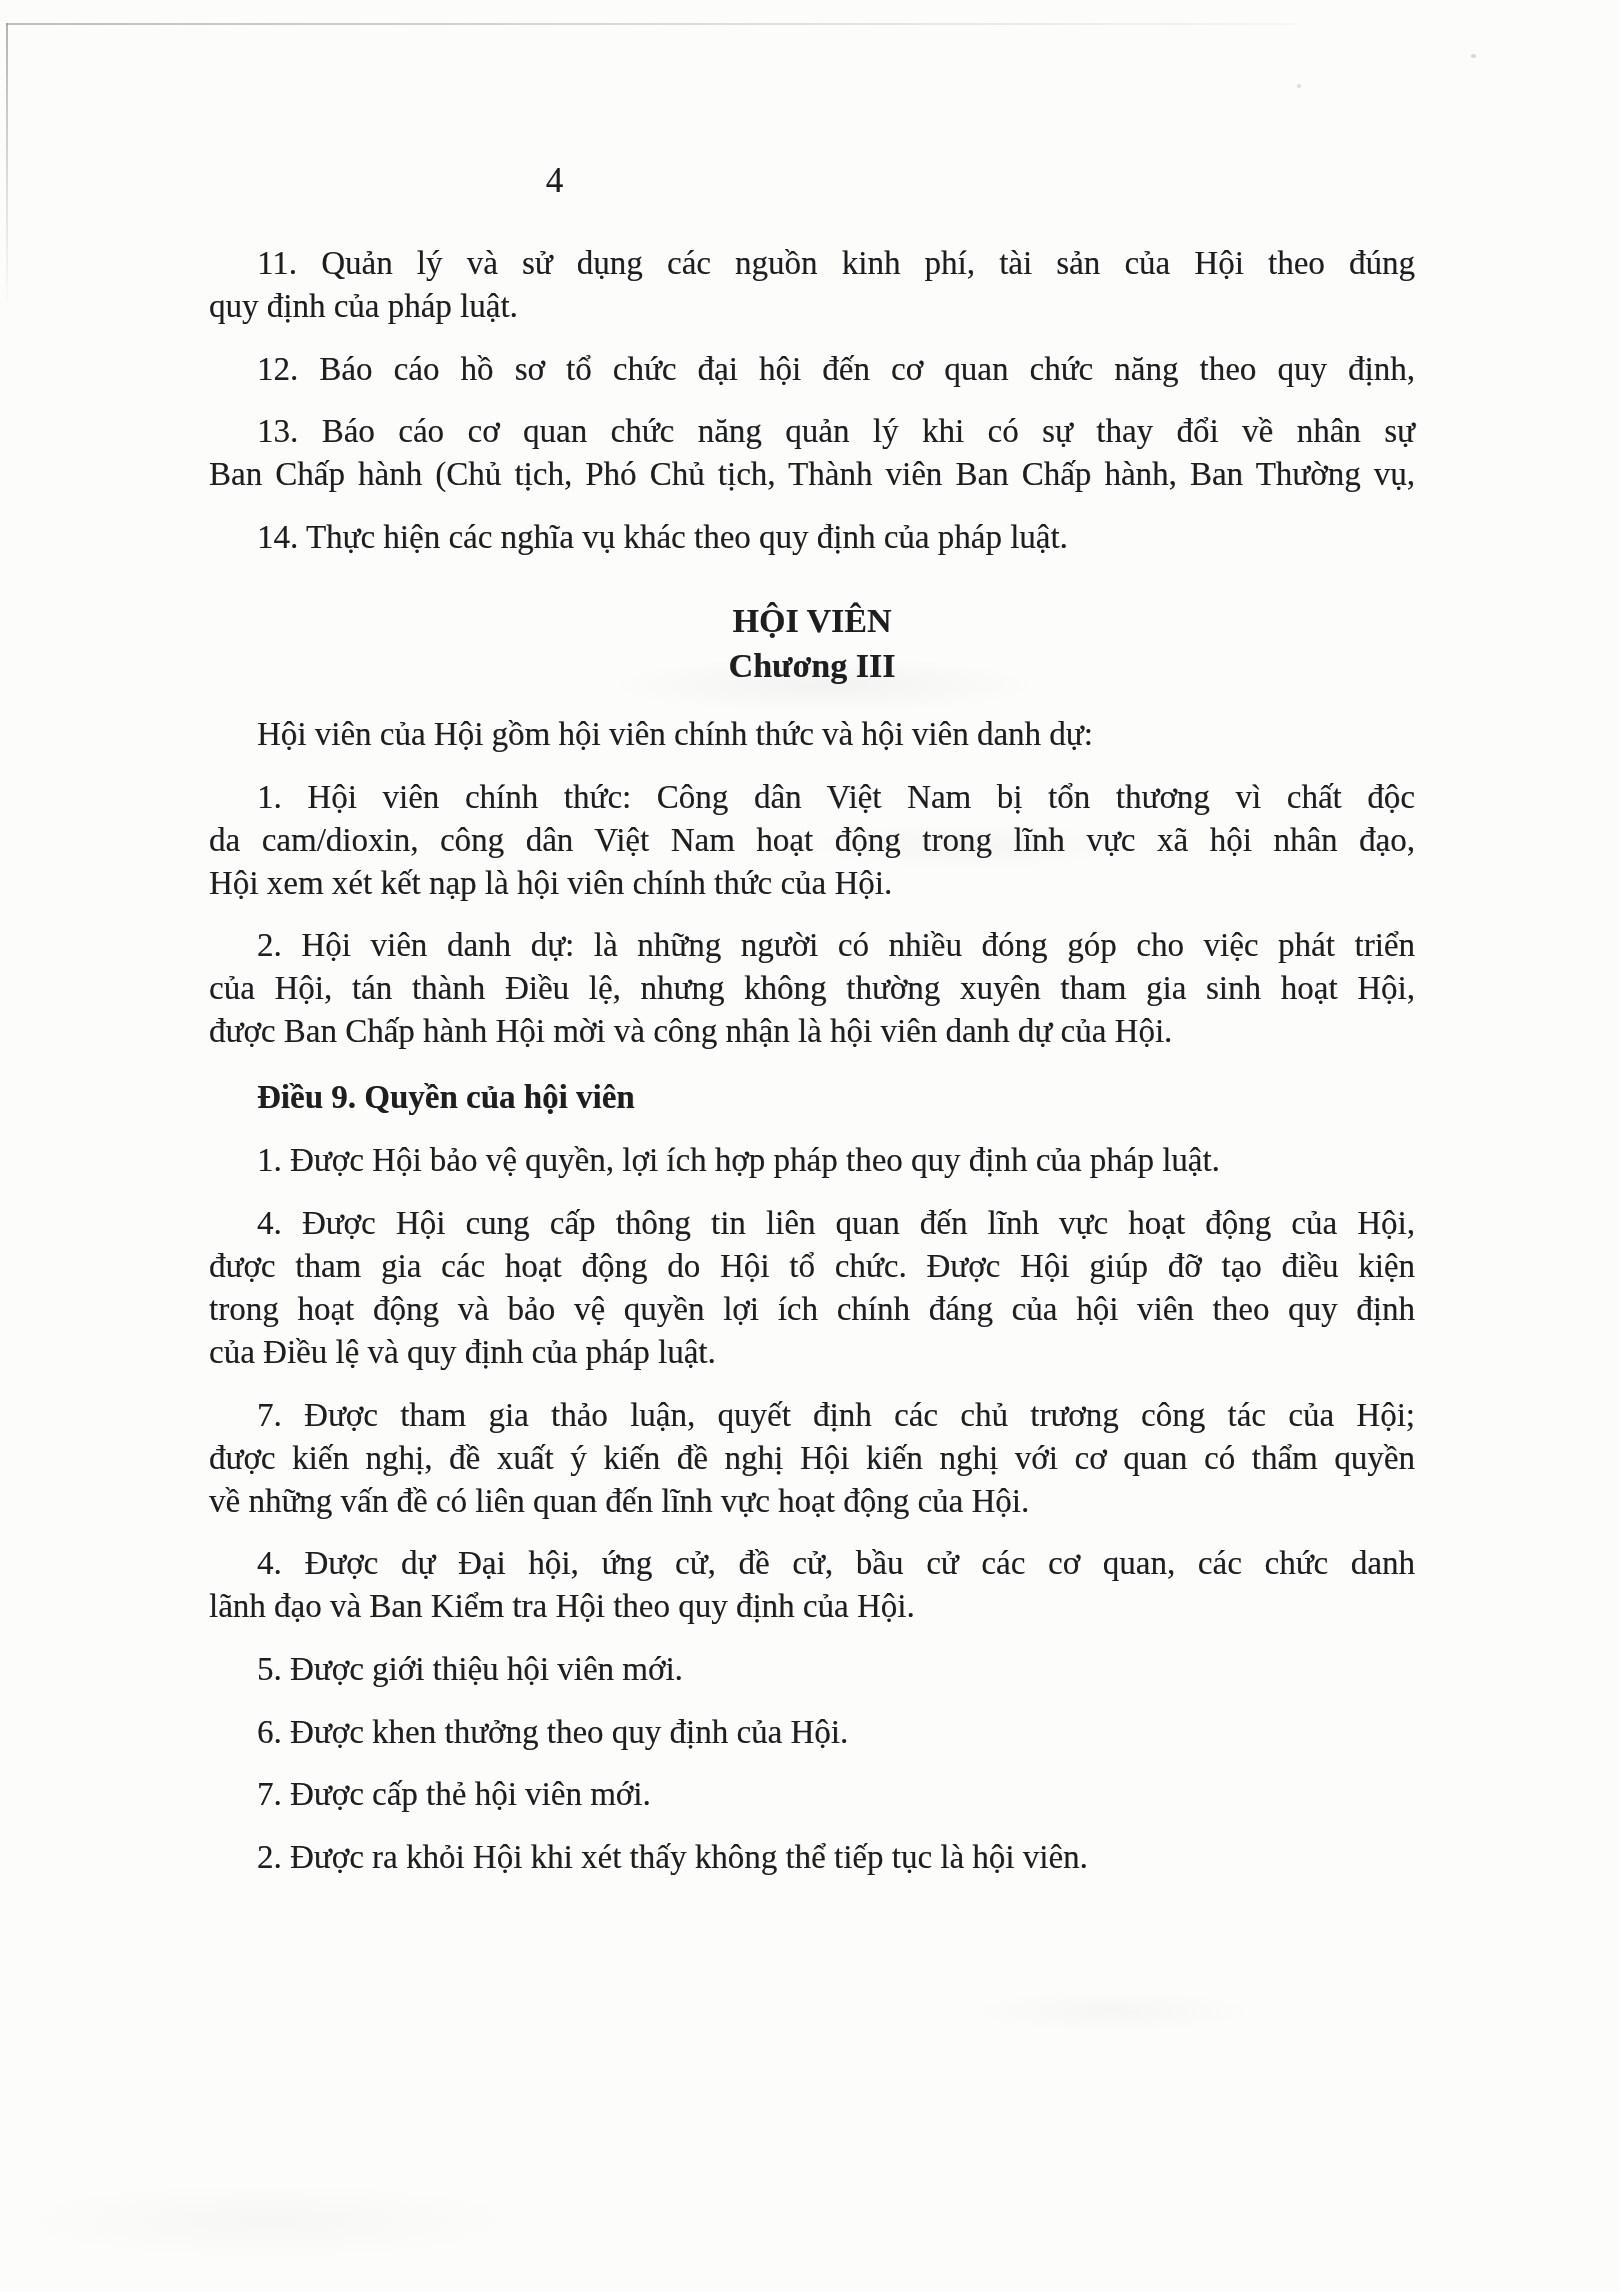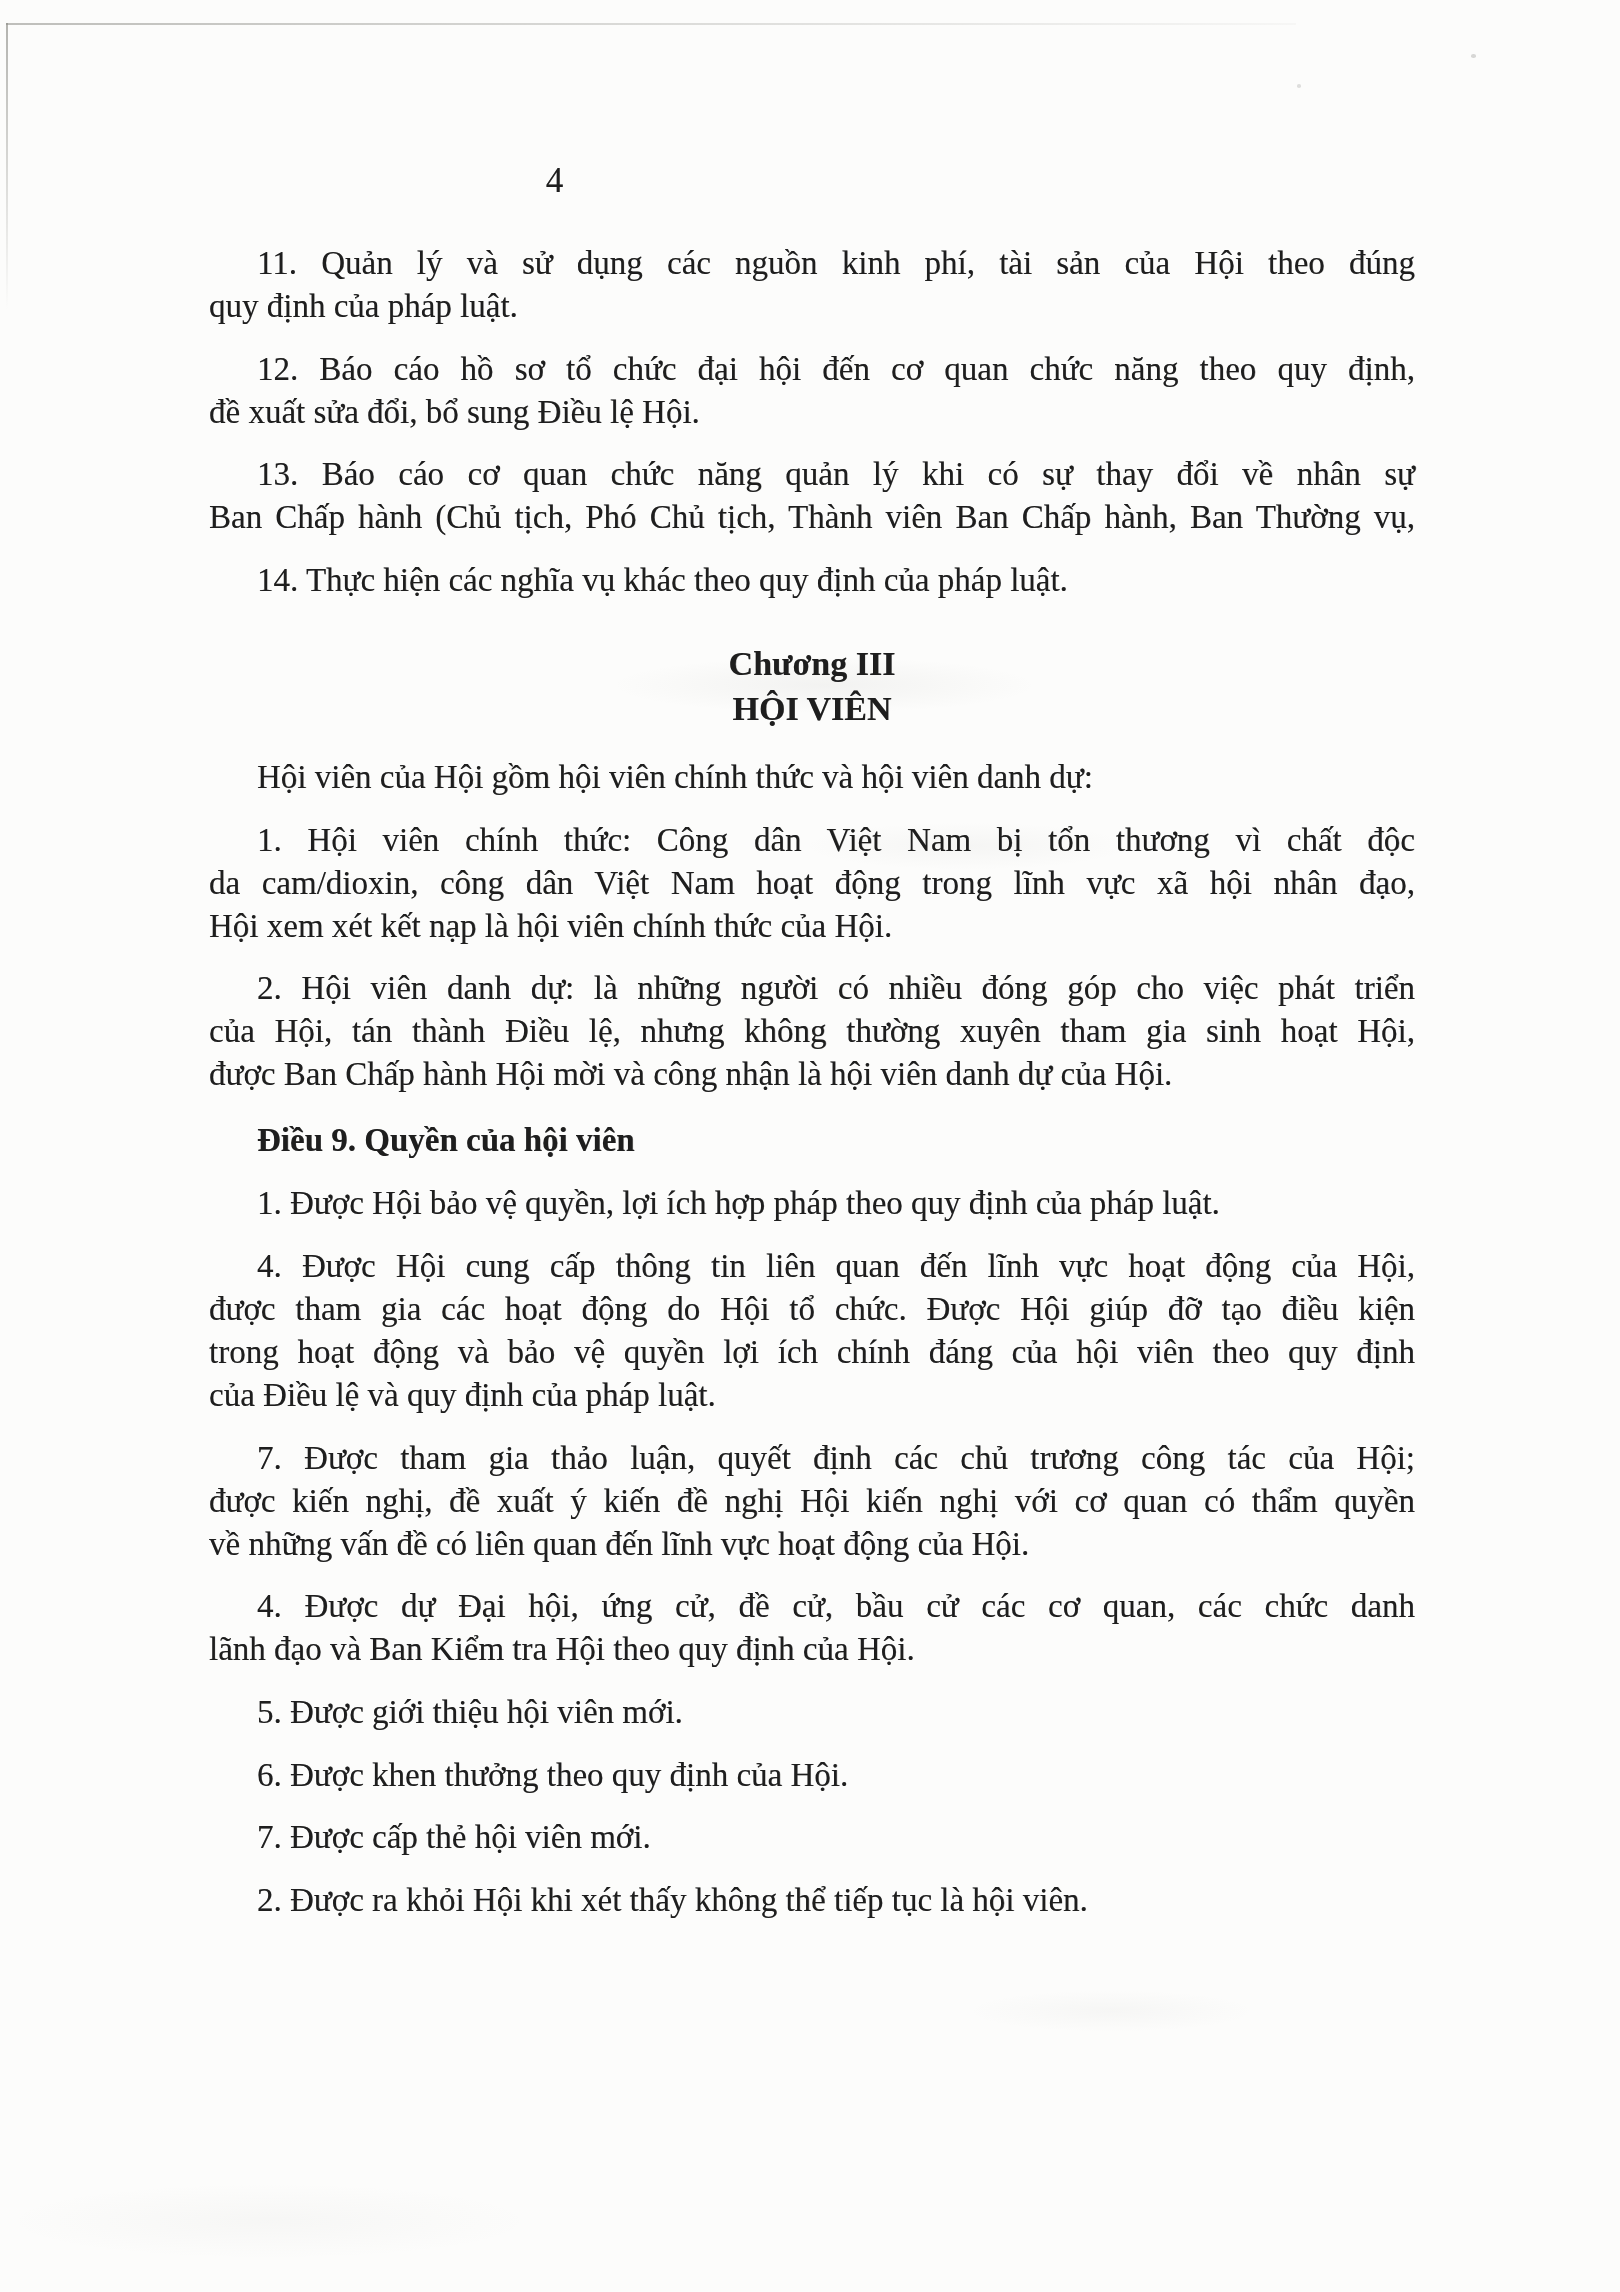--- a/index.html
+++ b/index.html
@@ -107,32 +107,31 @@
 
   <div class="page-number">4</div>
 
   <div class="content">
       <div class="block para">
         <div class="line first">11. Quản lý và sử dụng các nguồn kinh phí, tài sản của Hội theo đúng</div>
         <div class="line last">quy định của pháp luật.</div>
       </div>
       <div class="block para">
         <div class="line first">12. Báo cáo hồ sơ tổ chức đại hội đến cơ quan chức năng theo quy định,</div>
-        <div class="line last">đề xuất sửa đổi, bổ sung Điều lệ Hội.</div>
       </div>
       <div class="block para">
         <div class="line first">13. Báo cáo cơ quan chức năng quản lý khi có sự thay đổi về nhân sự</div>
         <div class="line">Ban Chấp hành (Chủ tịch, Phó Chủ tịch, Thành viên Ban Chấp hành, Ban Thường vụ,</div>
       </div>
       <div class="block para">
         <div class="line first last">14. Thực hiện các nghĩa vụ khác theo quy định của pháp luật.</div>
       </div>
       <div class="block chapter">
+        <div class="line last">HỘI VIÊN</div>
         <div class="line first">Chương III</div>
-        <div class="line last">HỘI VIÊN</div>
       </div>
       <div class="block para">
         <div class="line first last">Hội viên của Hội gồm hội viên chính thức và hội viên danh dự:</div>
       </div>
       <div class="block para">
         <div class="line first">1. Hội viên chính thức: Công dân Việt Nam bị tổn thương vì chất độc</div>
         <div class="line">da cam/dioxin, công dân Việt Nam hoạt động trong lĩnh vực xã hội nhân đạo,</div>
         <div class="line last">Hội xem xét kết nạp là hội viên chính thức của Hội.</div>
       </div>
       <div class="block para">

